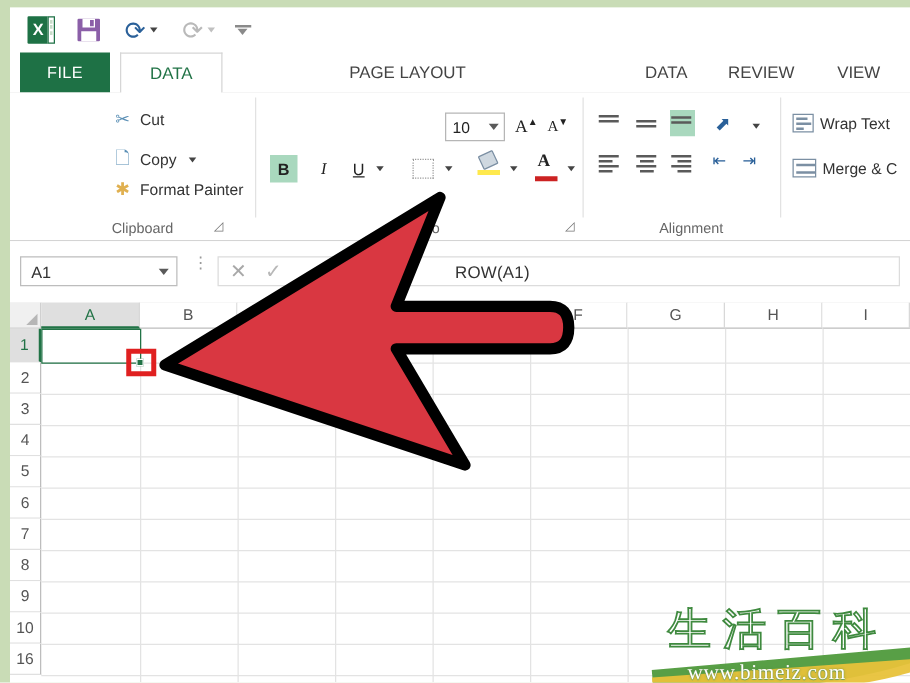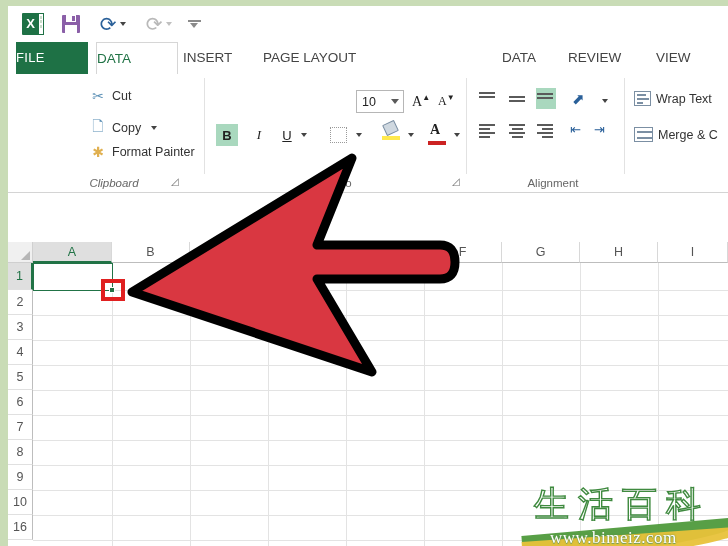--- a/index.html
+++ b/index.html
@@ -53,21 +53,21 @@
   .qat-more .b1{width:13px;height:2px;background:#8a8a8a;}
   .qat-more .b3{width:0;height:0;border-left:4px solid transparent;border-right:4px solid transparent;border-top:5px solid #8a8a8a;margin-top:1px;}
 
   
   .tabs{
     position:absolute;left:0;top:36px;width:720px;height:32px;
     border-bottom:1px solid #d6d6d6;background:#ffffff;
   }
   .tab{
     position:absolute;top:0;height:32px;line-height:32px;
-    font-size:13.5px;color:#444;cursor:default;white-space:nowrap;
+    font-size:13.5px;color:#444;text-align:center;cursor:default;white-space:nowrap;
   }
   .tab.file{
     left:8px;width:72px;background:#1e7145;color:#ffffff;font-size:13px;letter-spacing:.3px;
   }
   .tab.active{
     color:#217346;background:#fff;border:1px solid #d6d6d6;border-bottom:1px solid #fff;
     box-sizing:border-box;height:33px;
   }
 
   
@@ -226,21 +226,20 @@
     </div>
     <div class="qat-more">
       <div class="b1"></div>
         <div class="b3"></div>
     </div>
   </div>
 
   <div class="tabs">
     <div class="tab file" style="left:8px;width:72px;">FILE</div>
     <div class="tab active" style="left:88px;width:82px;">DATA</div>
-    <div class="tab" style="left:175px;width:78px;">INSERT</div>
     <div class="tab" style="left:255px;width:126px;">PAGE LAYOUT</div>
     <div class="tab" style="left:560px;width:82px;">REVIEW</div>
     <div class="tab" style="left:494px;width:62px;">DATA</div>
     <div class="tab" style="left:648px;width:62px;">VIEW</div>
   </div>
 
   <div class="ribbon">
 
 
     <div class="cbitem" style="top:14px;">
@@ -251,21 +250,21 @@
       <span class="glyph" style="color:#5a8fb5;">🗋</span>
       <span>Copy</span>
       <span class="caret caret-dark" style="margin-left:10px;"></span>
     </div>
     <div class="cbitem" style="top:70px;">
       <span class="glyph" style="color:#e0b050;">✱</span>
       <span>Format Painter</span>
     </div>
 
     <div class="grp-sep" style="left:196px;"></div>
-    <div class="grp-label" style="left:56px;width:100px;font-style:italic;">Clipboard</div>
+    <div class="grp-label" style="left:56px;width:100px;">Clipboard</div>
     <div class="dialog-launcher" style="left:163px;">◿</div>
 
     <div class="inputbox" style="left:348px;top:16px;width:48px;height:23px;">
       <span>10</span>
       <span class="dd"></span>
     </div>
     <div class="growA" style="left:404px;top:19px;"><span>A</span><sup>▲</sup></div>
     <div class="growA" style="left:430px;top:19px;font-size:12px;"><span>A</span><sup>▼</sup></div>
 
     <div class="fbtn on" style="left:208px;top:50px;font-weight:bold;">B</div>
@@ -342,20 +341,31 @@
       <span class="wbox" style="width:19px;">
           <i style="top:3px;width:15px;background:#7b8fa3"></i>
           <i style="top:9px;width:15px;background:#7b8fa3"></i>
         </span>
       <span>Merge &amp; C</span>
     </div>
 
     <div class="grp-label" style="left:470px;width:150px;">Alignment</div>
   </div>
 
+  <div class="fbar">
+    <div class="namebox">
+      <span>A1</span>
+      <span class="dd"></span>
+    </div>
+    <div class="vdots">⋮</div>
+    <div class="fbox"></div>
+    <div class="fx-cancel">✕</div>
+    <div class="fx-ok">✓</div>
+    <div class="fx-text">ROW(A1)</div>
+  </div>
 
   <div class="grid-wrap">
     <div class="corner"></div>
 
     <div class="colhead sel" style="left:25px;width:79px;">A</div>
     <div class="colhead" style="left:104px;width:78px;">B</div>
     <div class="colhead" style="left:182px;width:78px;">C</div>
     <div class="colhead" style="left:260px;width:78px;">D</div>
     <div class="colhead" style="left:338px;width:78px;">E</div>
     <div class="colhead" style="left:416px;width:78px;">F</div>

